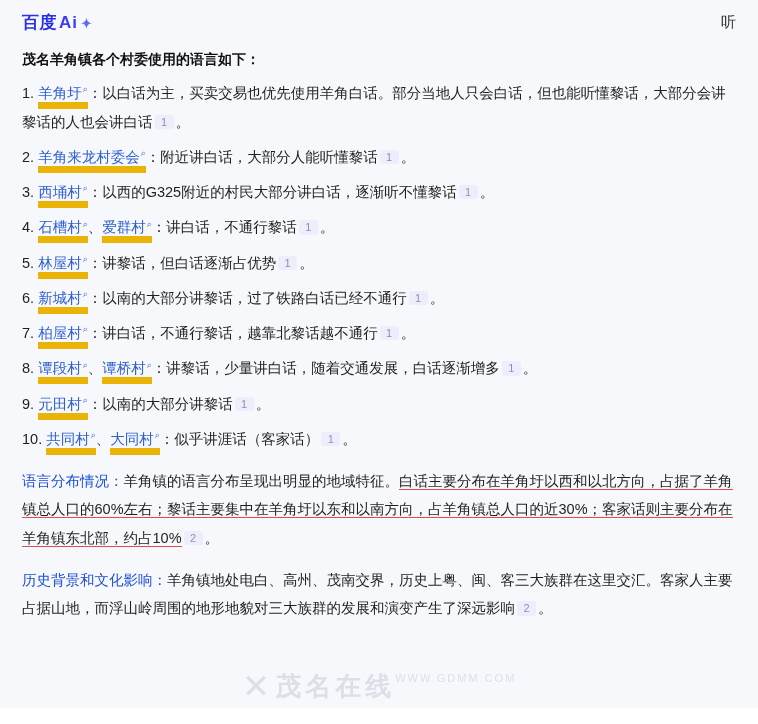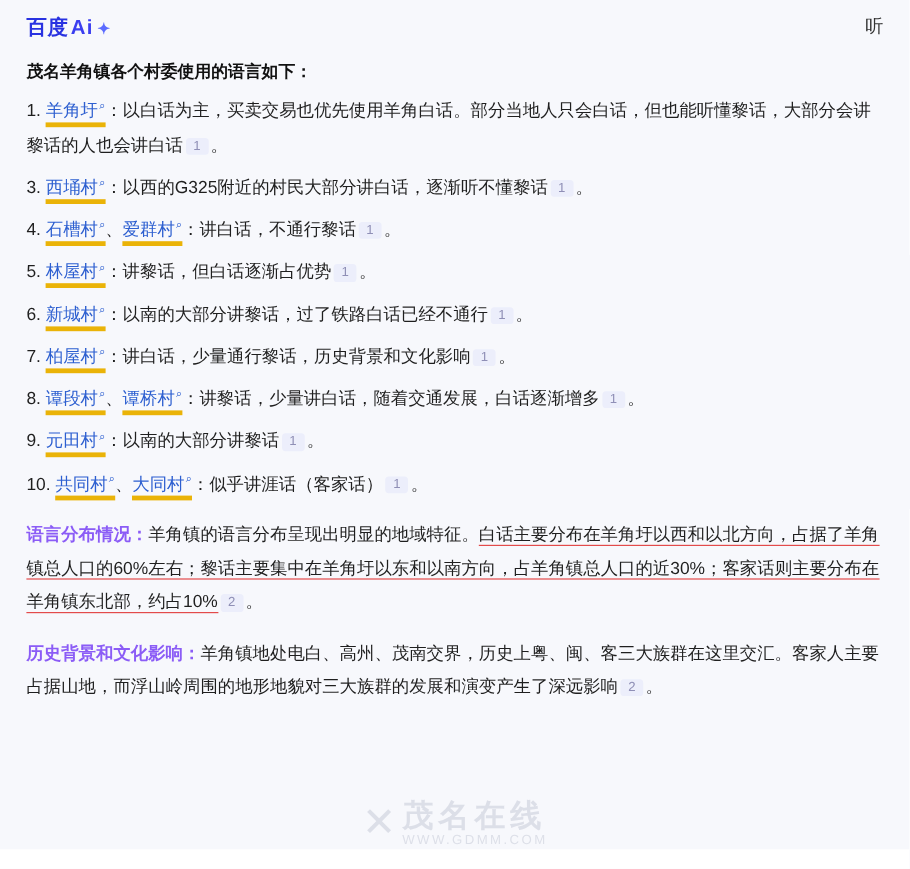--- a/index.html
+++ b/index.html
@@ -60,21 +60,21 @@
     font-size: 14px;
     margin: 2px 0 6px 0;
     color: #111;
   }
   .item {
     margin: 0 0 7px 0;
   }
   .idx { color: #1f1f1f; }
   .ent {
     color: #2d5fd0;
-    border-bottom: 4px solid #eab308;
+    border-bottom: 7px solid #eab308;
     padding-bottom: 1px;
     cursor: pointer;
     position: relative;
   }
   .ent .mag {
     font-size: 9px;
     vertical-align: super;
     color: #2d5fd0;
     margin-left: 1px;
   }
@@ -90,22 +90,22 @@
     padding: 0 3px;
     margin: 0 2px;
     cursor: pointer;
     line-height: 1.3;
     vertical-align: 1px;
   }
   .para {
     margin: 14px 0 0 0;
   }
   .para-head {
-    font-weight: bold;
-    color: #8b5cf6;
+    font-weight: normal;
+    color: #1d4ed8;
   }
   .uline-red {
     border-bottom: 1.5px solid #e34b4b;
   }
   .watermark {
     position: absolute;
     left: 0;
     right: 0;
     bottom: 2px;
     text-align: center;
@@ -120,21 +120,21 @@
   }
   .wm-mark {
     font-size: 34px;
     font-weight: bold;
     color: #9aa0b5;
     letter-spacing: -3px;
     font-family: "DejaVu Sans", sans-serif;
   }
   .wm-text {
     display: flex;
-    flex-direction: column;
+    flex-direction: row;
     align-items: flex-start;
     line-height: 1.1;
   }
   .wm-main {
     font-size: 26px;
     font-weight: bold;
     color: #9aa0b5;
     letter-spacing: 4px;
   }
   .wm-sub {
@@ -155,25 +155,26 @@
         <span class="spark">✦</span>
     </div>
     <div class="listen-btn">听</div>
   </div>
 
   <div class="content">
     <div class="title">茂名羊角镇各个村委使用的语言如下：</div>
 
     <div id="item-list">
         <div class="item"><span class="idx">1. </span><span class="ent">羊角圩<span class="mag">⌕</span></span><span>：</span><span>以白话为主，买卖交易也优先使用羊角白话。部分当地人只会白话，但也能听懂黎话，大部分会讲黎话的人也会讲白话</span><span class="ref">1</span><span>。</span></div>
+        <div class="item"><span class="idx">2. </span><span class="ent">羊角来龙村委会<span class="mag">⌕</span></span><span>：</span><span>附近讲白话，大部分人能听懂黎话</span><span class="ref">1</span><span>。</span></div>
         <div class="item"><span class="idx">3. </span><span class="ent">西埇村<span class="mag">⌕</span></span><span>：</span><span>以西的G325附近的村民大部分讲白话，逐渐听不懂黎话</span><span class="ref">1</span><span>。</span></div>
         <div class="item"><span class="idx">4. </span><span class="ent">石槽村<span class="mag">⌕</span></span><span class="sep">、</span><span class="ent">爱群村<span class="mag">⌕</span></span><span>：</span><span>讲白话，不通行黎话</span><span class="ref">1</span><span>。</span></div>
         <div class="item"><span class="idx">5. </span><span class="ent">林屋村<span class="mag">⌕</span></span><span>：</span><span>讲黎话，但白话逐渐占优势</span><span class="ref">1</span><span>。</span></div>
         <div class="item"><span class="idx">6. </span><span class="ent">新城村<span class="mag">⌕</span></span><span>：</span><span>以南的大部分讲黎话，过了铁路白话已经不通行</span><span class="ref">1</span><span>。</span></div>
-        <div class="item"><span class="idx">7. </span><span class="ent">柏屋村<span class="mag">⌕</span></span><span>：</span><span>讲白话，少量通行黎话，历史背景和文化影响</span><span class="ref">1</span><span>。</span></div>
+        <div class="item"><span class="idx">7. </span><span class="ent">柏屋村<span class="mag">⌕</span></span><span>：</span><span>讲白话，不通行黎话，越靠北黎话越不通行</span><span class="ref">1</span><span>。</span></div>
         <div class="item"><span class="idx">8. </span><span class="ent">谭段村<span class="mag">⌕</span></span><span class="sep">、</span><span class="ent">谭桥村<span class="mag">⌕</span></span><span>：</span><span>讲黎话，少量讲白话，随着交通发展，白话逐渐增多</span><span class="ref">1</span><span>。</span></div>
         <div class="item"><span class="idx">9. </span><span class="ent">元田村<span class="mag">⌕</span></span><span>：</span><span>以南的大部分讲黎话</span><span class="ref">1</span><span>。</span></div>
         <div class="item"><span class="idx">10. </span><span class="ent">共同村<span class="mag">⌕</span></span><span class="sep">、</span><span class="ent">大同村<span class="mag">⌕</span></span><span>：</span><span>似乎讲涯话（客家话）</span><span class="ref">1</span><span>。</span></div>
       </div>
 
     <div id="para-list">
         <div class="para"><span class="para-head">语言分布情况：</span><span>羊角镇的语言分布呈现出明显的地域特征。</span><span class="uline-red">白话主要分布在羊角圩以西和以北方向，占据了羊角镇总人口的60%左右；黎话主要集中在羊角圩以东和以南方向，占羊角镇总人口的近30%；客家话则主要分布在羊角镇东北部，约占10%</span><span class="ref">2</span><span>。</span></div>
         <div class="para"><span class="para-head">历史背景和文化影响：</span><span>羊角镇地处电白、高州、茂南交界，历史上粤、闽、客三大族群在这里交汇。客家人主要占据山地，而浮山岭周围的地形地貌对三大族群的发展和演变产生了深远影响</span><span class="ref">2</span><span>。</span></div>
       </div>
   </div>

